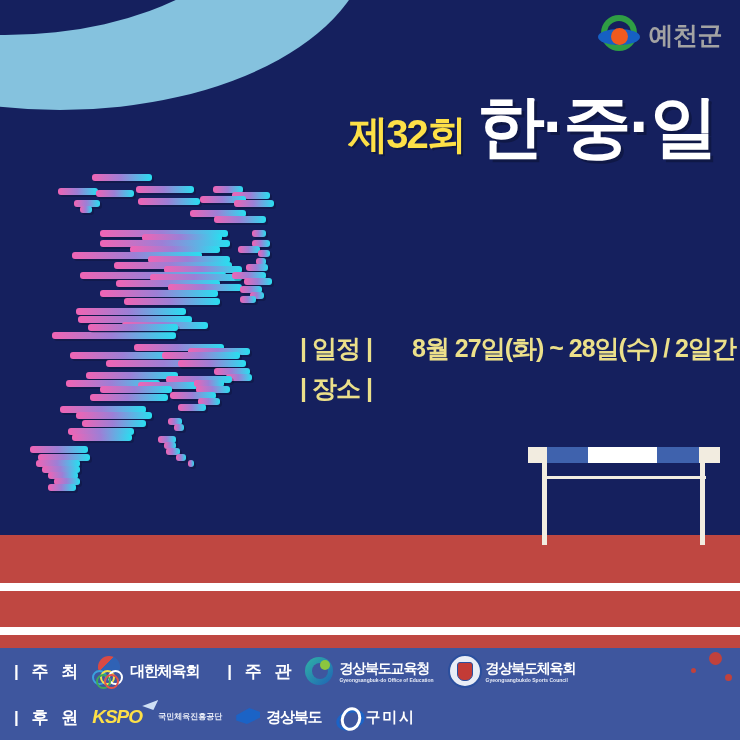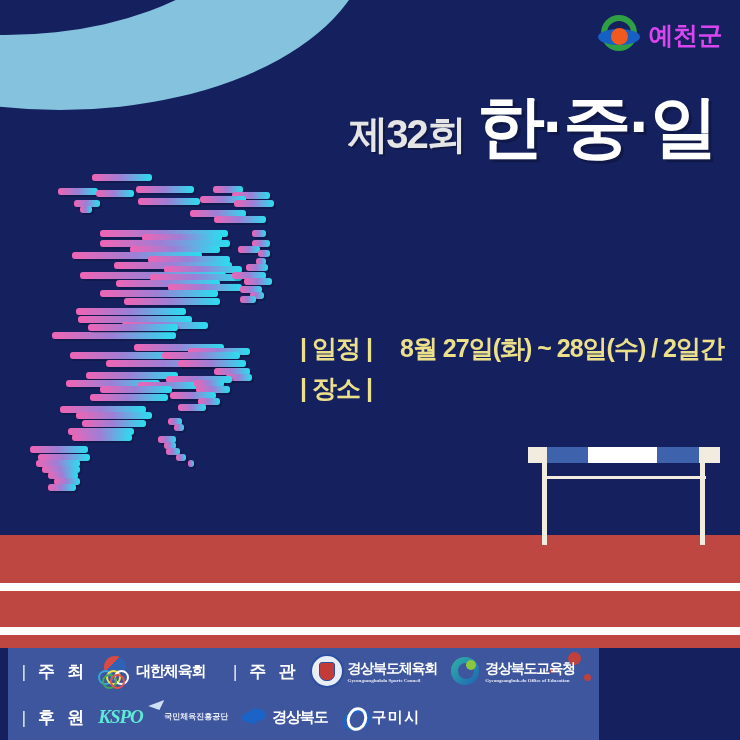--- a/index.html
+++ b/index.html
@@ -49,34 +49,34 @@
   .gov-mark .gm-ellipse{
     position:absolute;left:0;top:15px;width:42px;height:16px;
     border-radius:50%;
     background:#1660c4;
   }
   .gov-mark .gm-dot{
     position:absolute;left:13px;top:14px;width:17px;height:17px;
     border-radius:50%;background:#f05a1e;
   }
   .gov-name{
-    color:#d946ef;font-size:25px;font-weight:bold;letter-spacing:-0.5px;
+    color:#a3a3a3;font-size:25px;font-weight:bold;letter-spacing:-0.5px;
   }
 
   
   .title-block{
     position:absolute;right:24px;top:92px;
     text-align:right;
   }
   .t-line1{
     display:flex;align-items:flex-end;justify-content:flex-end;gap:12px;
     line-height:1;
   }
   .t-ord{
-    color:#e5e5e5;font-size:40px;font-weight:bold;letter-spacing:-2px;
+    color:#fde047;font-size:40px;font-weight:bold;letter-spacing:-2px;
     text-shadow:2px 2px 0 rgba(0,0,0,.25);
     padding-bottom:6px;
   }
   .t-main{
     color:#ffffff;font-size:68px;font-weight:bold;letter-spacing:-2px;
     text-shadow:3px 3px 0 rgba(0,0,0,.25);
   }
   .t-line2{
     color:#ffffff;font-size:45px;font-weight:bold;letter-spacing:-2px;
     line-height:1.12;margin-top:6px;
@@ -94,21 +94,21 @@
     color:#ece08a;
   }
   .d-row{
     display:flex;align-items:baseline;
     font-size:25px;font-weight:bold;letter-spacing:-1px;
     margin-bottom:7px;white-space:nowrap;
   }
   .d-label{
     display:inline-block;min-width:96px;
   }
-  .d-value{margin-left:4px;}
+  .d-value{margin-left:16px;}
 
   
   .runner{position:absolute;left:28px;top:168px;width:280px;height:370px;}
   .bar{
     position:absolute;height:7px;border-radius:3px;
     background:linear-gradient(90deg,#f064b4 0%,#9d7fd6 48%,#28dff0 100%);
     box-shadow:2px 2px 0 rgba(0,0,0,.18);
   }
 
   
@@ -132,23 +132,22 @@
   .hurdle .h-leg-l{left:14px;}
   .hurdle .h-leg-r{left:172px;}
 
   
   .track{position:absolute;left:0;width:740px;}
   .band-red{background:#bf4741;}
   .band-white{background:#ffffff;}
 
   
   .footer{
-    position:absolute;left:8px;bottom:0;width:591px;height:92px;
+    position:absolute;left:0;bottom:0;width:740px;height:92px;
     background:#3e569e;
-    font-family:Liberation Serif, serif;
   }
   .f-row{
     position:absolute;left:0;width:740px;height:46px;
     display:flex;align-items:center;
   }
   .f-row-1{top:0;}
   .f-row-2{top:46px;}
   .f-tag{
     color:#ffffff;font-size:17px;font-weight:bold;letter-spacing:4px;
     margin-left:14px;margin-right:10px;white-space:nowrap;
@@ -213,21 +212,21 @@
   }
   .em-taeguk .tg-b{
     position:absolute;left:7px;top:6px;width:16px;height:16px;border-radius:50%;
     background:#c0332e;
   }
   .em-taeguk .tg-c{
     position:absolute;left:13px;top:13px;width:11px;height:11px;border-radius:50%;
     background:#ffffff;
   }
   .em-kspo{
-    color:#5eead4;font-size:19px;font-weight:bold;font-style:italic;
+    color:#fde047;font-size:19px;font-weight:bold;font-style:italic;
     letter-spacing:-1px;
   }
   .em-kspo-dart{
     position:absolute;right:-4px;top:-6px;width:16px;height:10px;
     background:#cfe0f5;
     clip-path:polygon(0 60%,100% 0,70% 100%);
   }
   .em-wave{width:26px;height:22px;position:relative;}
   .em-wave .w1{
     position:absolute;left:0;top:2px;width:24px;height:16px;
@@ -398,41 +397,41 @@
             <span class="ring r3"></span>
           <span class="ring r4"></span>
             <span class="ring r5"></span>
         </span>
         <span class="f-text">대한체육회</span>
       </div>
 
       <span class="f-tag">| 주 관</span>
 
       <div class="f-item">
-        <span class="em em-shield">
-          <span class="sh"></span>
-        </span>
-        <span>
-          <span class="f-text-sm">경상북도체육회</span>
-          <span class="f-sub">Gyeongsangbukdo Sports Council</span>
-        </span>
-      </div>
-
-      <div class="f-item">
         <span class="em em-edu">
           <span class="e-c"></span>
             <span class="e-in"></span>
             <span class="e-dot"></span>
         </span>
         <span>
           <span class="f-text-sm">경상북도교육청</span>
           <span class="f-sub">Gyeongsangbuk-do Office of Education</span>
         </span>
       </div>
 
+      <div class="f-item">
+        <span class="em em-shield">
+          <span class="sh"></span>
+        </span>
+        <span>
+          <span class="f-text-sm">경상북도체육회</span>
+          <span class="f-sub">Gyeongsangbukdo Sports Council</span>
+        </span>
+      </div>
+
     </div>
 
     <div class="f-row f-row-2">
       <span class="f-tag">| 후 원</span>
 
 
       <div class="f-item">
         <span class="em" style="width:62px;height:22px;">
           <span class="em-kspo">KSPO</span>
           <span class="em-kspo-dart"></span>

